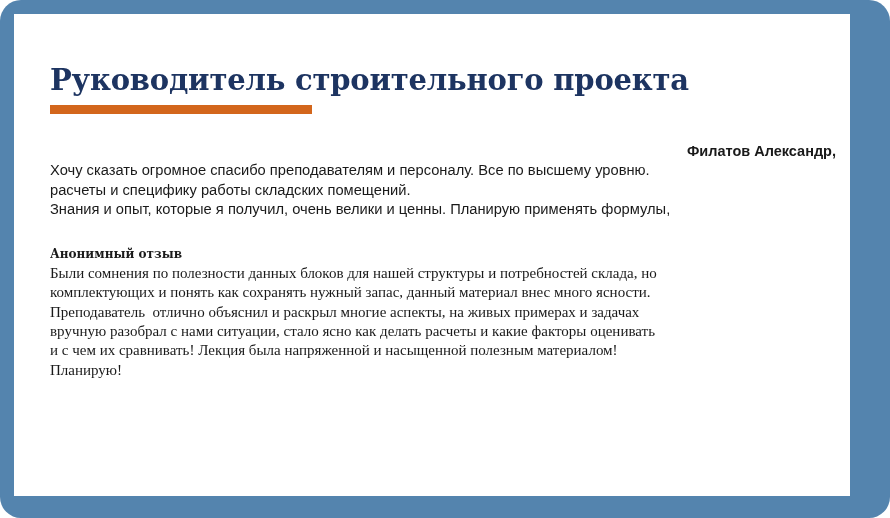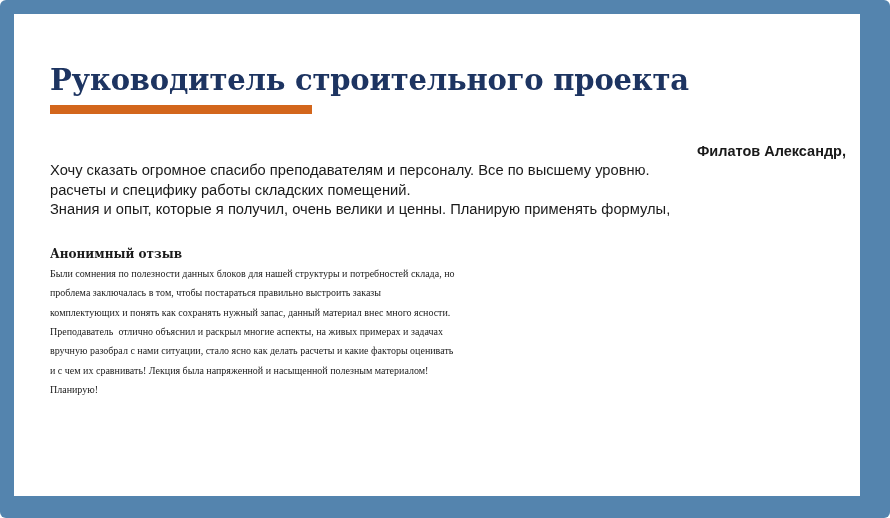--- a/index.html
+++ b/index.html
@@ -16,22 +16,22 @@
 
   
   #slide-frame {
     position: absolute;
     left: 0;
     top: 0;
     width: 890px;
     height: 518px;
     box-sizing: border-box;
     background: #5484AE;
-    border-radius: 6px;
-    padding: 14px 30px 22px 14px;
+    border-radius: 21px;
+    padding: 14px 40px 22px 14px;
   }
 
   #slide-canvas {
     position: relative;
     width: 100%;
     height: 100%;
     background: #ffffff;
     box-sizing: border-box;
     overflow: hidden;
   }
@@ -98,21 +98,21 @@
     font-family: "Liberation Sans", "DejaVu Sans", sans-serif;
     font-size: 14.7px;
     line-height: 19.6px;
     color: #1a1a1a;
     margin: 0;
     white-space: pre;
   }
 
   .body-serif p {
     font-family: "Liberation Serif", "DejaVu Serif", serif;
-    font-size: 10px;
+    font-size: 15px;
     line-height: 19.4px;
     color: #1a1a1a;
     margin: 0;
     white-space: pre;
   }
 
   .spacer-gap { height: 11px; }
 </style>
 </head>
 <body>
@@ -134,21 +134,20 @@
           <p>Знания и опыт, которые я получил, очень велики и ценны. Планирую применять формулы,</p>
         </div>
       </div>
 
       <div class="spacer-gap"></div>
 
       <div class="testimonial-block">
         <div class="author-serif">Анонимный отзыв</div>
         <div class="body-serif">
           <p>Были сомнения по полезности данных блоков для нашей структуры и потребностей склада, но</p>
-          <p>проблема заключалась в том, чтобы постараться правильно выстроить заказы</p>
           <p>комплектующих и понять как сохранять нужный запас, данный материал внес много ясности.</p>
           <p>Преподаватель  отлично объяснил и раскрыл многие аспекты, на живых примерах и задачах</p>
           <p>вручную разобрал с нами ситуации, стало ясно как делать расчеты и какие факторы оценивать</p>
           <p>и с чем их сравнивать! Лекция была напряженной и насыщенной полезным материалом!</p>
           <p>Планирую!</p>
         </div>
       </div>
 
     </div>
   </div>

